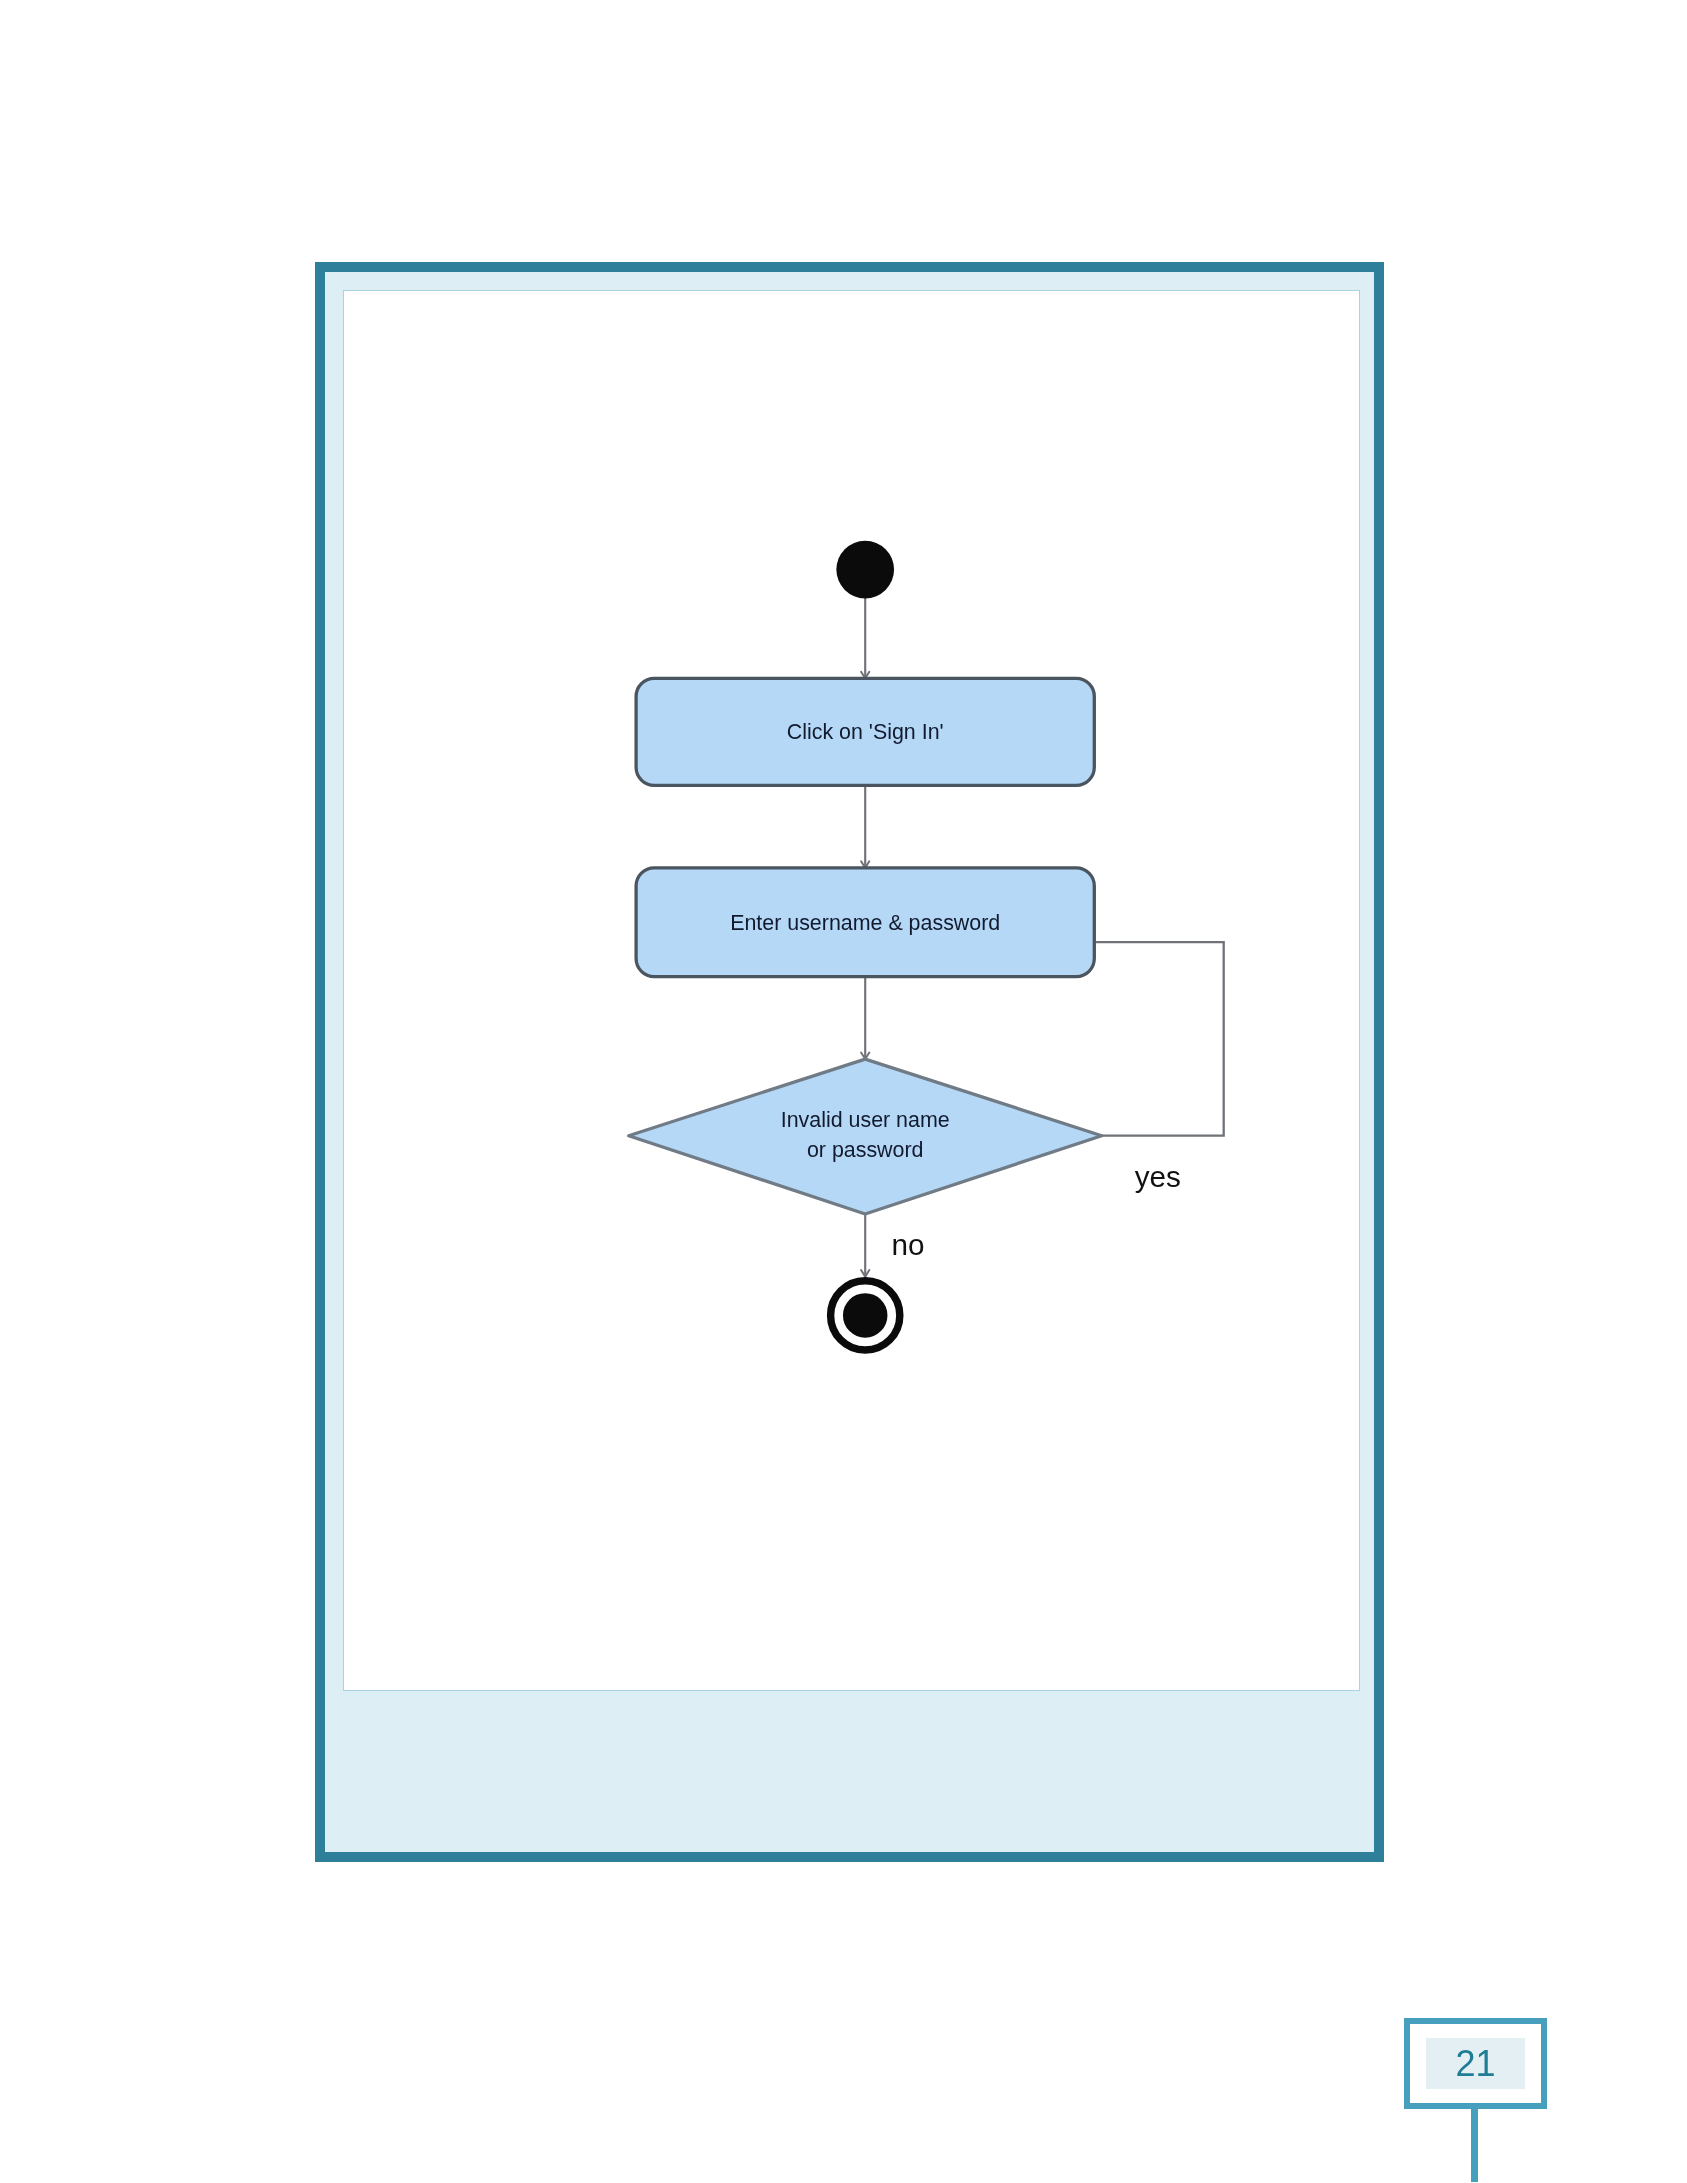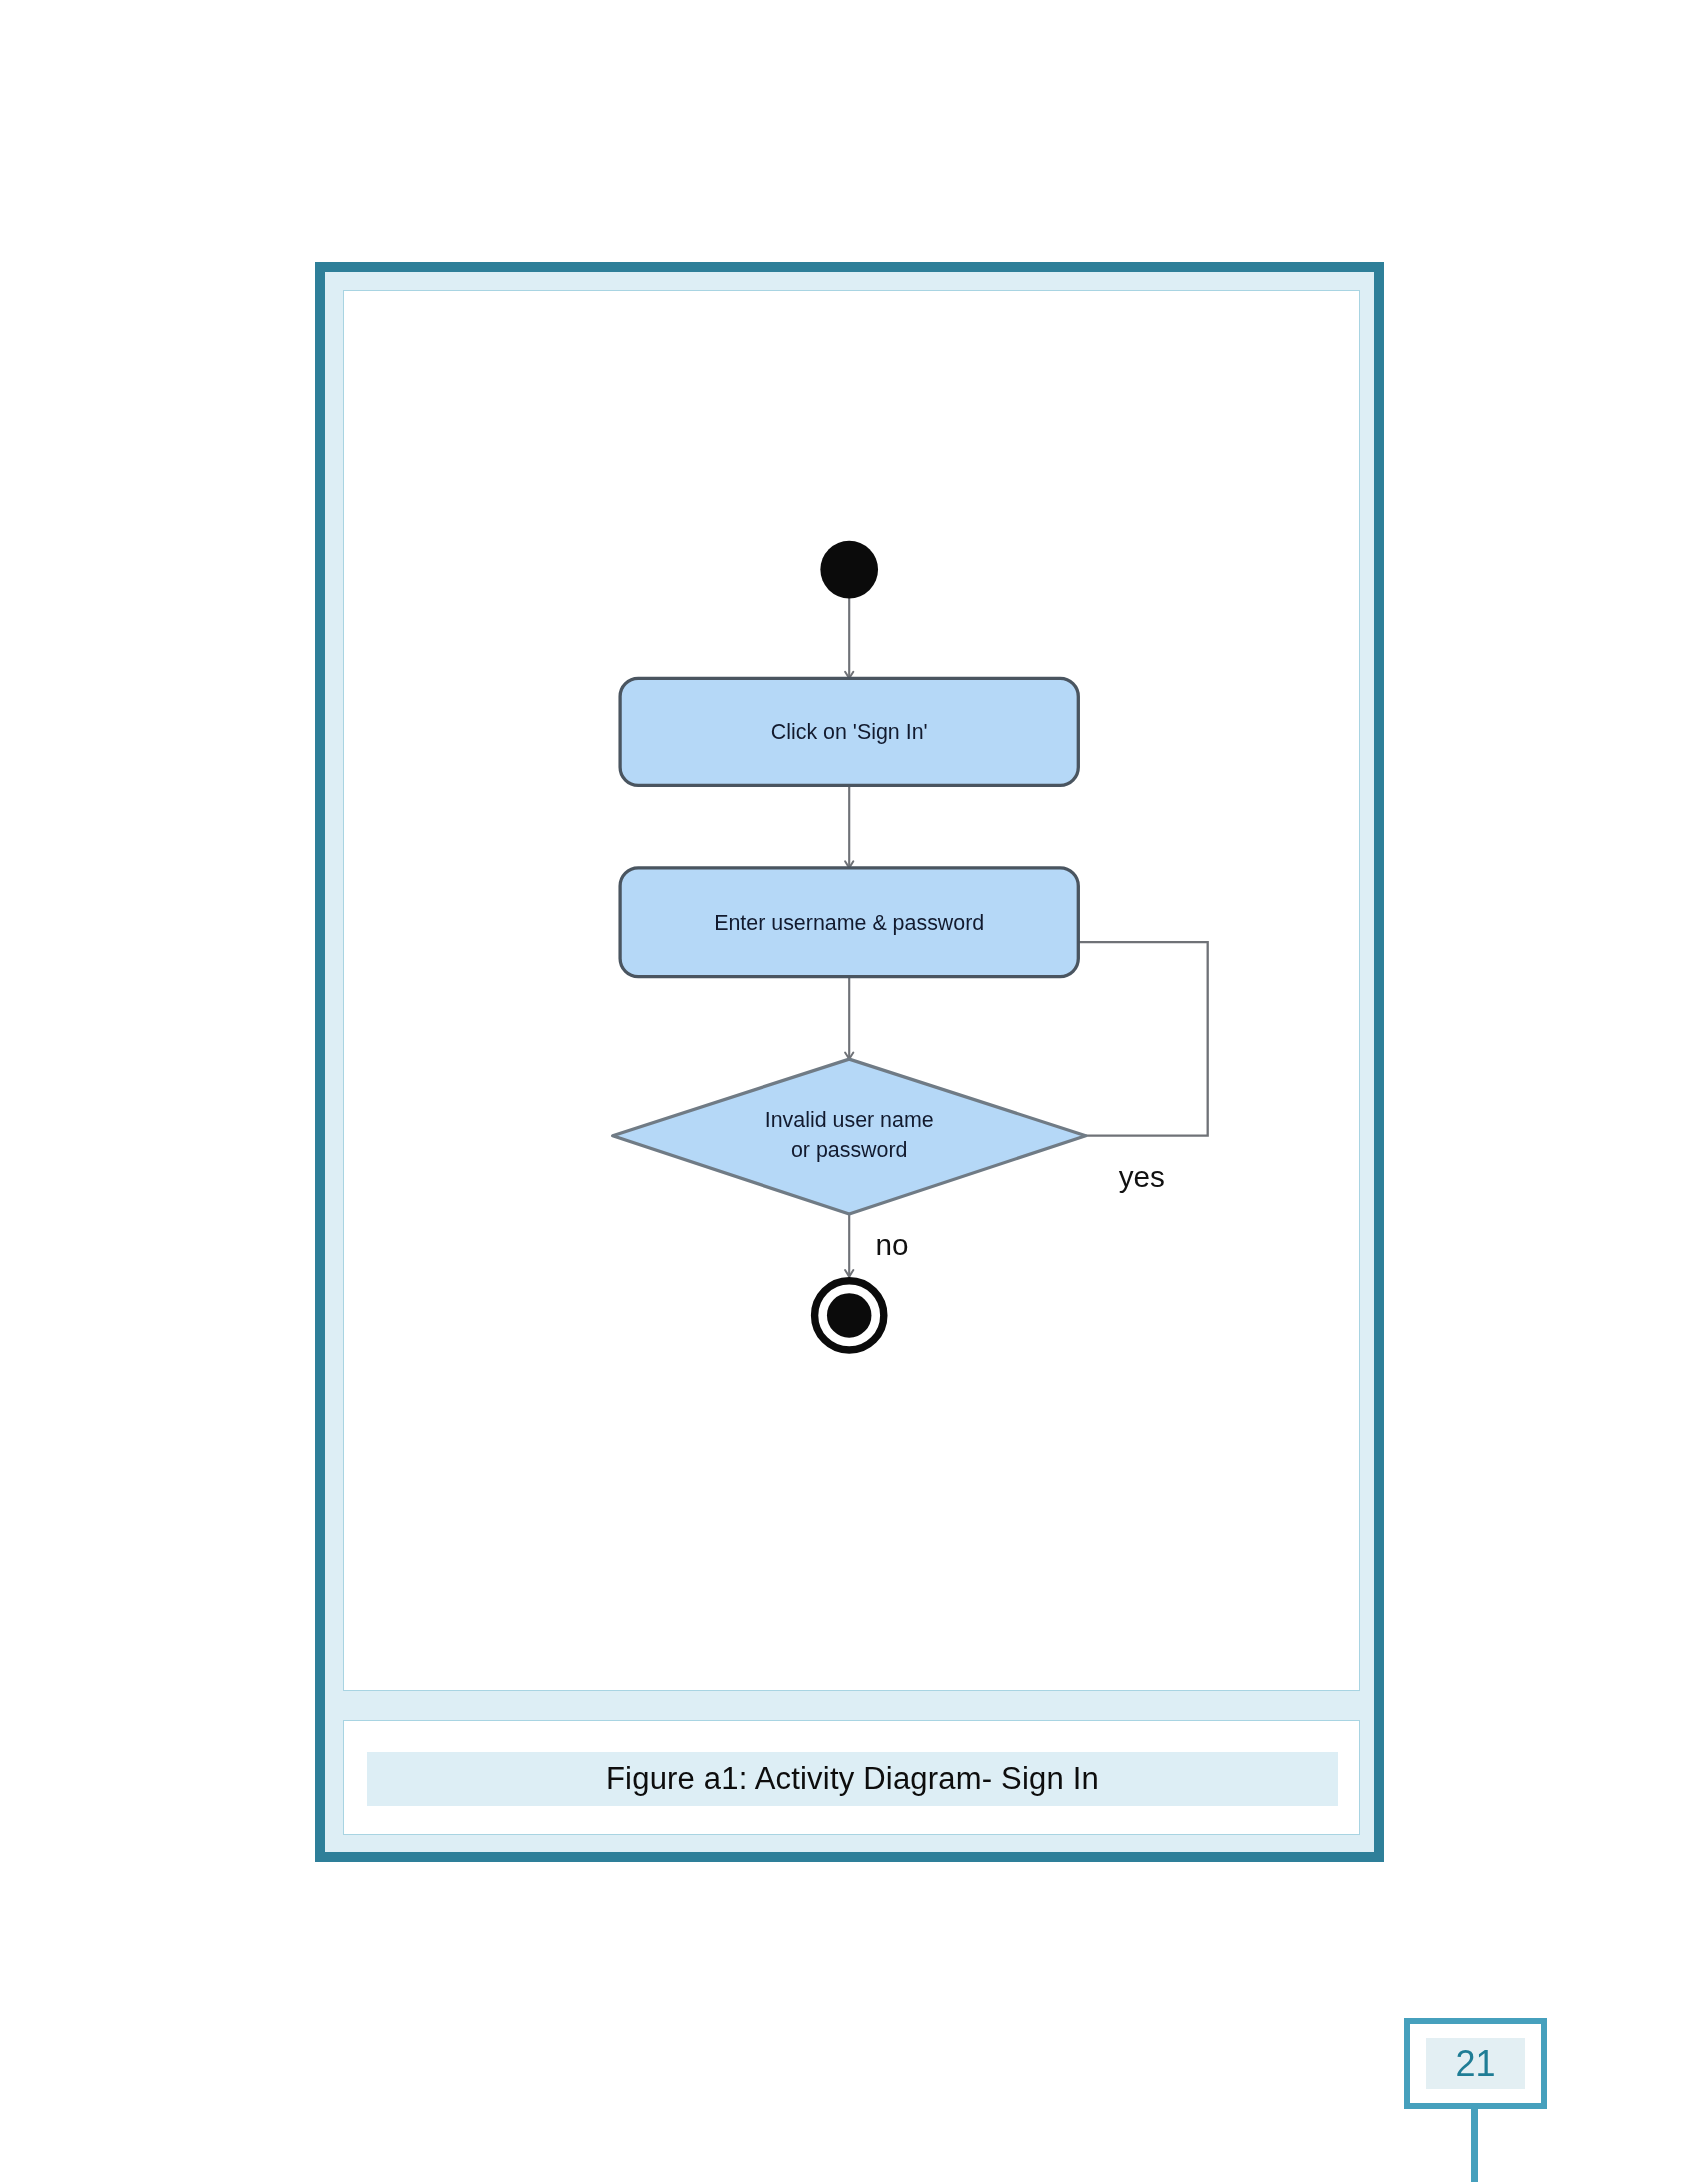--- a/index.html
+++ b/index.html
@@ -68,21 +68,21 @@
     font-family: "Liberation Sans", sans-serif;
     font-size: 31px;
     color: #0d0d0d;
     letter-spacing: 0.2px;
     white-space: nowrap;
   }
 
   
   #diagram-canvas {
     position: absolute;
-    left: 0; top: 0;
+    left: 16px; top: 0;
     width: 1017px;
     height: 1401px;
   }
   #diagram-svg {
     position: absolute;
     left: 0; top: 0;
     width: 1017px;
     height: 1401px;
     display: block;
   }
@@ -185,25 +185,20 @@
           <text class="branch-label" x="645" y="1160">no</text>
 
           <g>
             <circle cx="613" cy="1243" r="42" fill="#ffffff" stroke="#0b0b0b" stroke-width="9"></circle>
             <circle cx="613" cy="1243" r="27" fill="#0b0b0b"></circle>
           </g>
         </svg>
       </div>
     </div>
 
-    <div class="white-panel" id="caption-panel">
-      <div id="caption-strip">
-        <span id="caption-text">Figure a1: Activity Diagram- Sign In</span>
-      </div>
-    </div>
 
   </div>
 </div>
 
 <div id="page-number-badge">
   <div id="page-number-fill">
     <span id="page-number-text">21</span>
   </div>
 </div>
 <div id="page-number-stem"></div>

